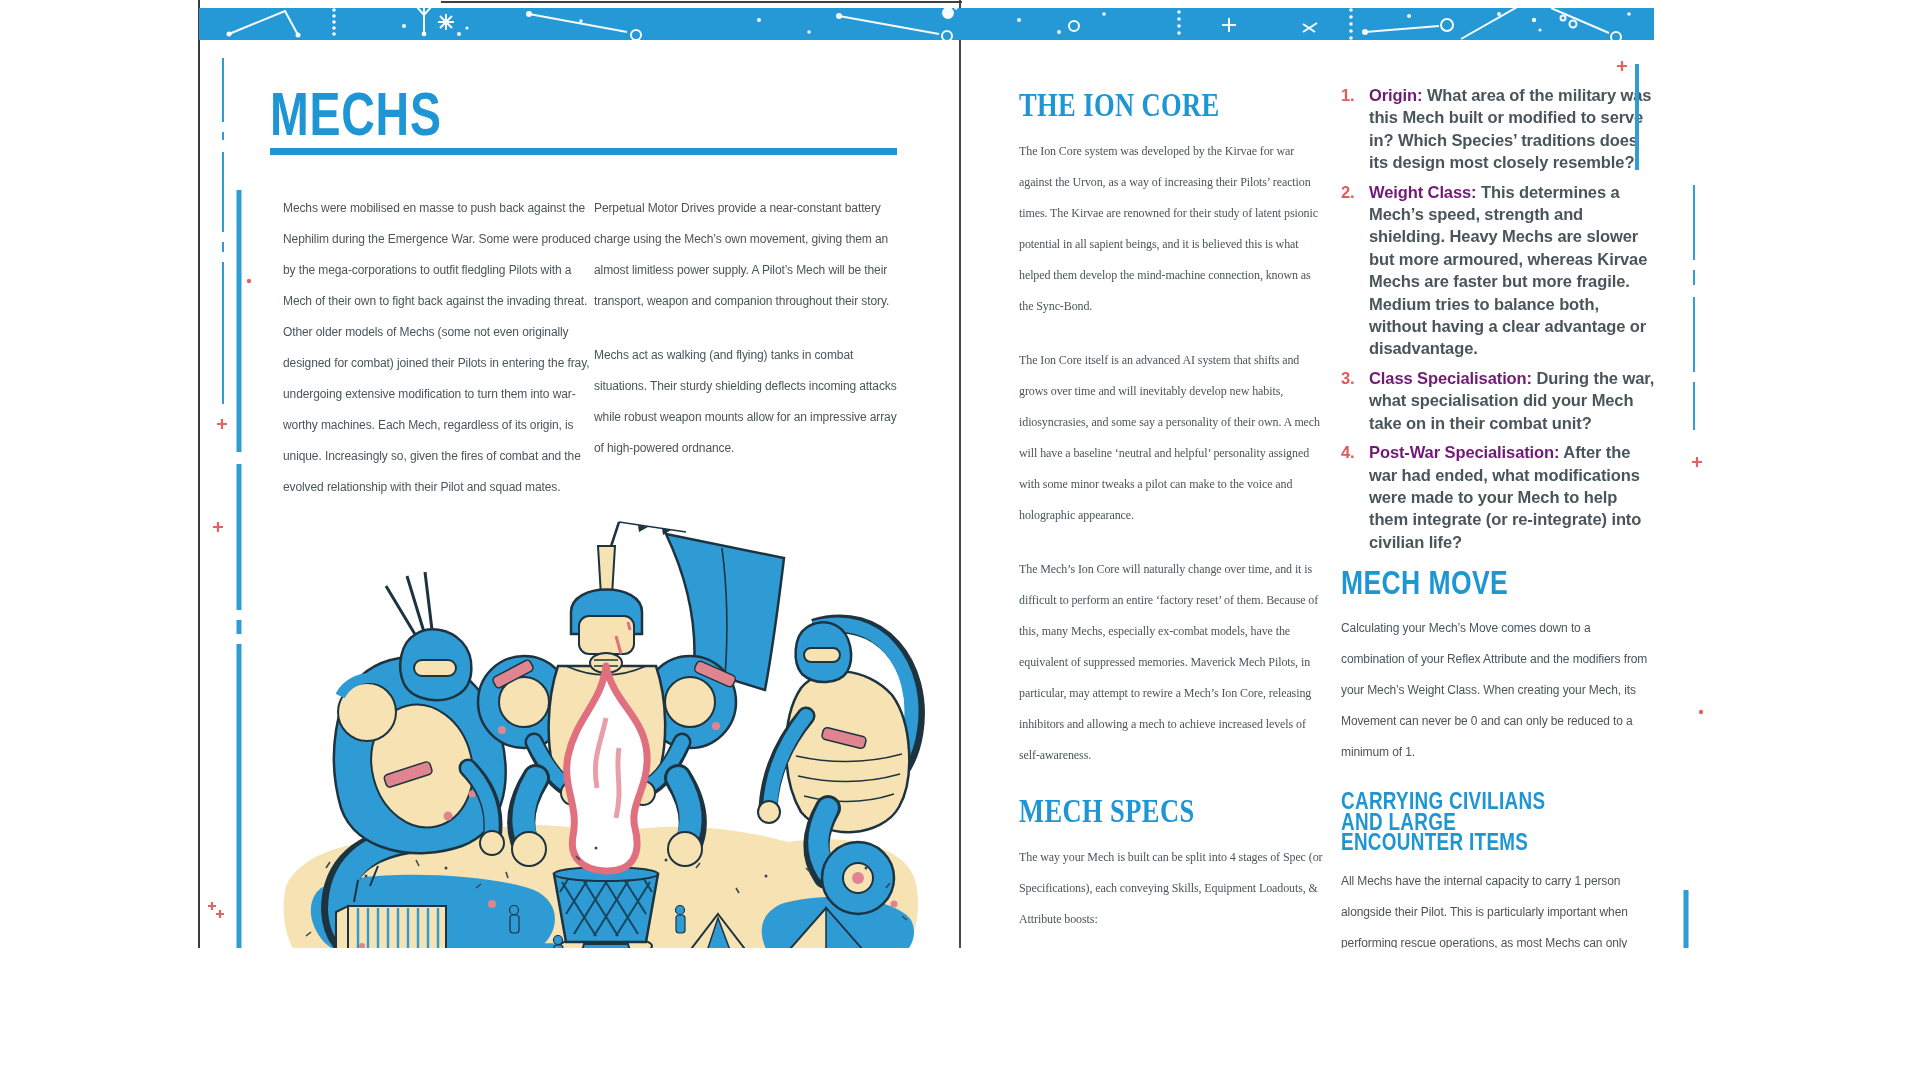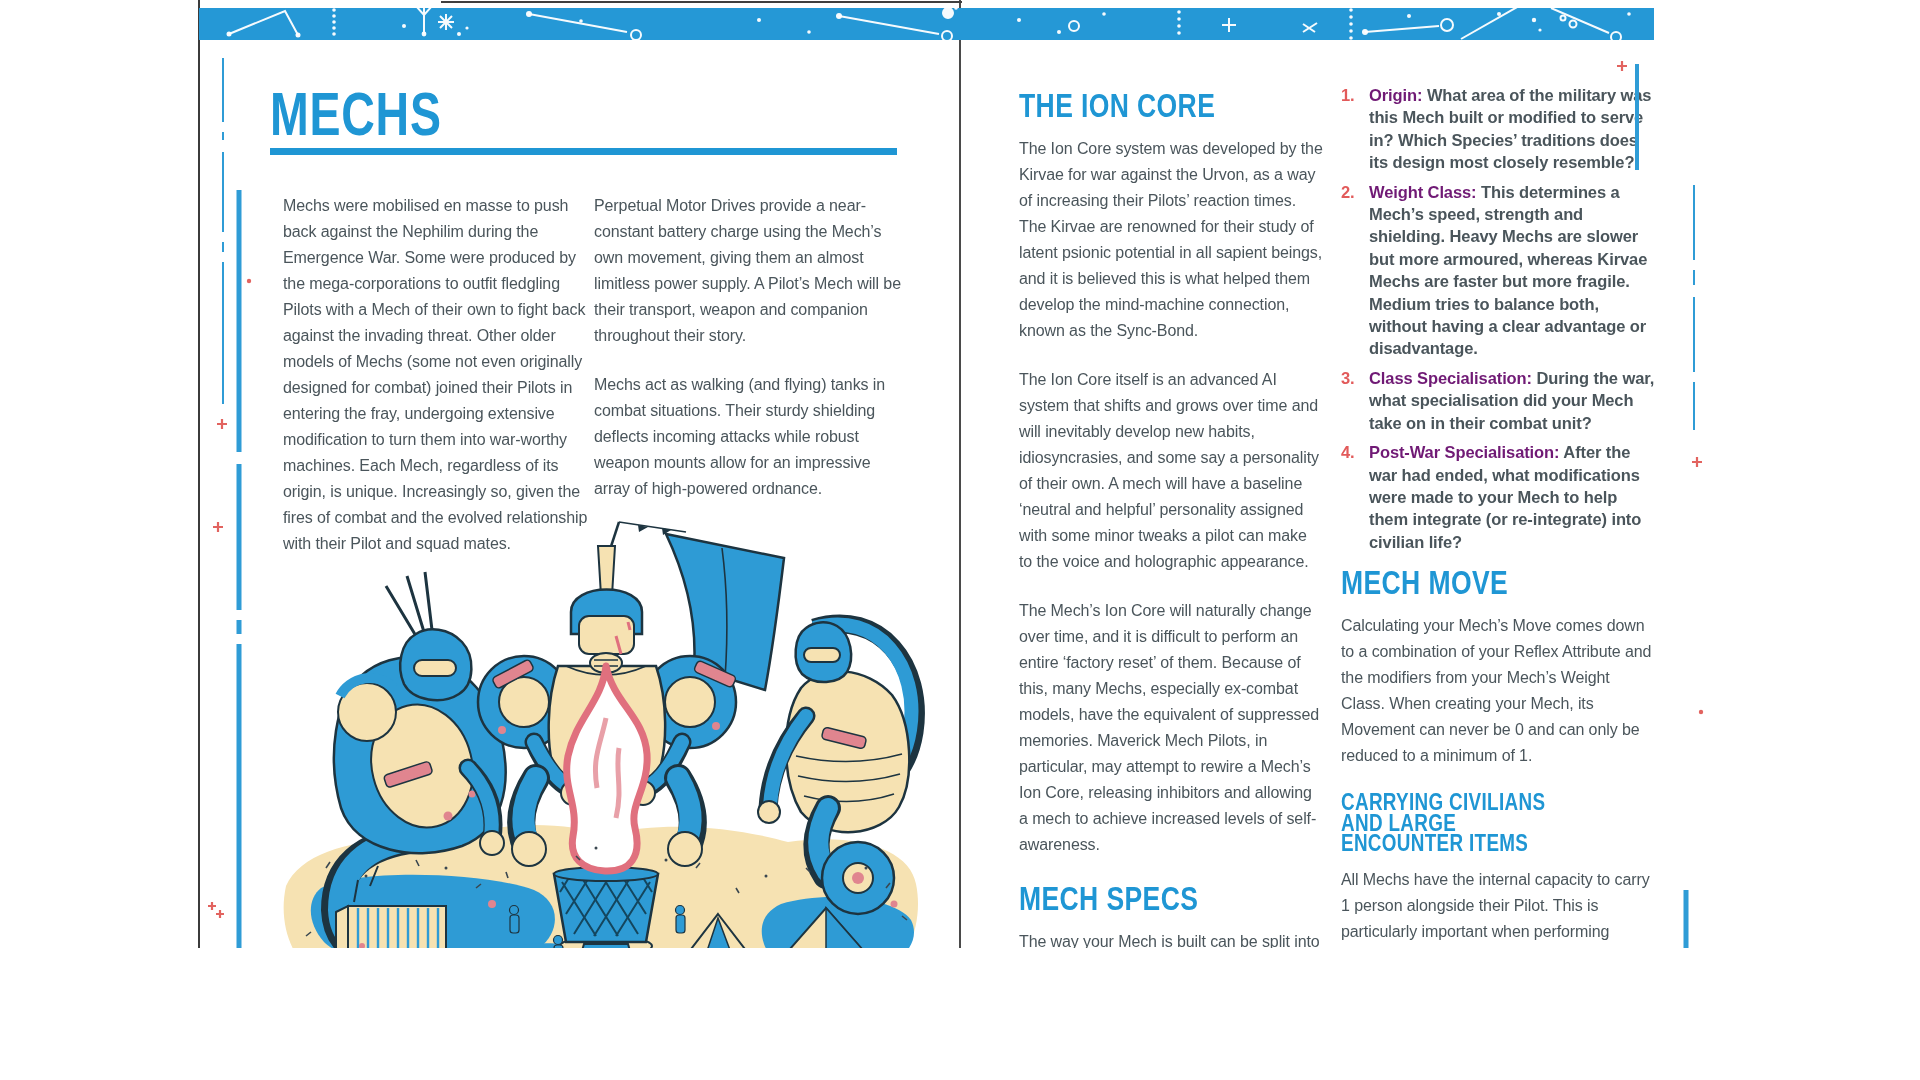--- a/index.html
+++ b/index.html
@@ -14,25 +14,25 @@
   
   .title-big{position:absolute;left:270px;top:84px;font-size:62px;font-weight:bold;color:#1F96D4;
              letter-spacing:1px;transform:scaleX(0.75);transform-origin:left top;white-space:nowrap;line-height:60px;}
   .title-rule{position:absolute;left:270px;top:148px;width:627px;height:7px;background:#1F96D4;}
   .h-big{font-size:34px;font-weight:bold;color:#1F96D4;letter-spacing:0.5px;line-height:34px;
          transform:scaleX(0.78);transform-origin:left top;white-space:nowrap;margin:0 0 14px 0;}
   .h-small{font-size:23px;font-weight:bold;color:#1F96D4;letter-spacing:0.4px;line-height:20.5px;
            transform:scaleX(0.82);transform-origin:left top;white-space:pre-line;margin:10px 0 13px 0;}
   
   .col{position:absolute;}
-  .body-text{font-size:16px;line-height:26px;color:#4A555B;letter-spacing:-0.1px;margin:0 0 23px 0;}
+  .body-text{font-size:12px;line-height:31px;color:#4A555B;letter-spacing:-0.1px;margin:0 0 23px 0;}
   .body-text:last-child{margin-bottom:0;}
   .lp-col1{left:271px;top:193px;width:314px;margin-left:12px;}
   .lp-col2{left:594px;top:193px;width:314px;}
-  .rp-col1{left:1019px;top:88px;width:304px;}
+  .rp-col1{left:1019px;top:88px;width:304px;font-family:Liberation Serif, serif;}
   .rp-col2{left:1341px;top:84px;width:316px;}
   .mt8{margin-top:8px;}
   .mt12{margin-top:12px;}
   
   .spec-item{position:relative;padding-left:28px;margin-bottom:7px;
              font-size:16.5px;line-height:22.4px;color:#4A555B;letter-spacing:-0.1px;font-weight:bold;}
   .spec-num{position:absolute;left:0;top:0;color:#E25A5A;font-weight:bold;}
   .spec-label{color:#701a75;font-weight:bold;}
   
   .pagenum{position:absolute;color:#000000;font-weight:bold;font-size:24px;}

